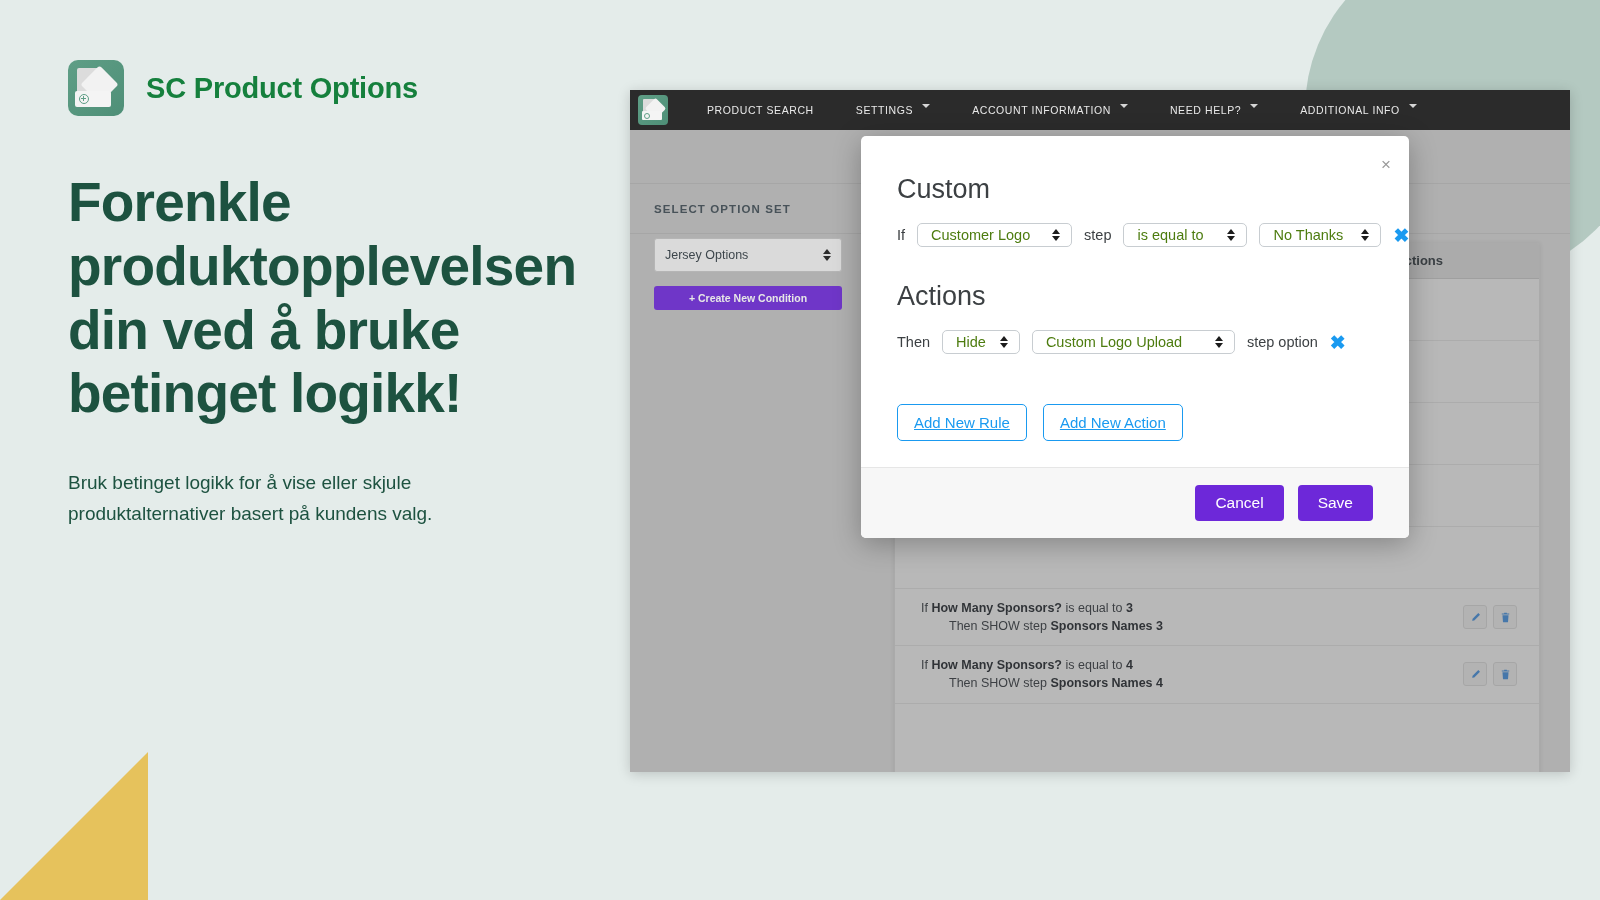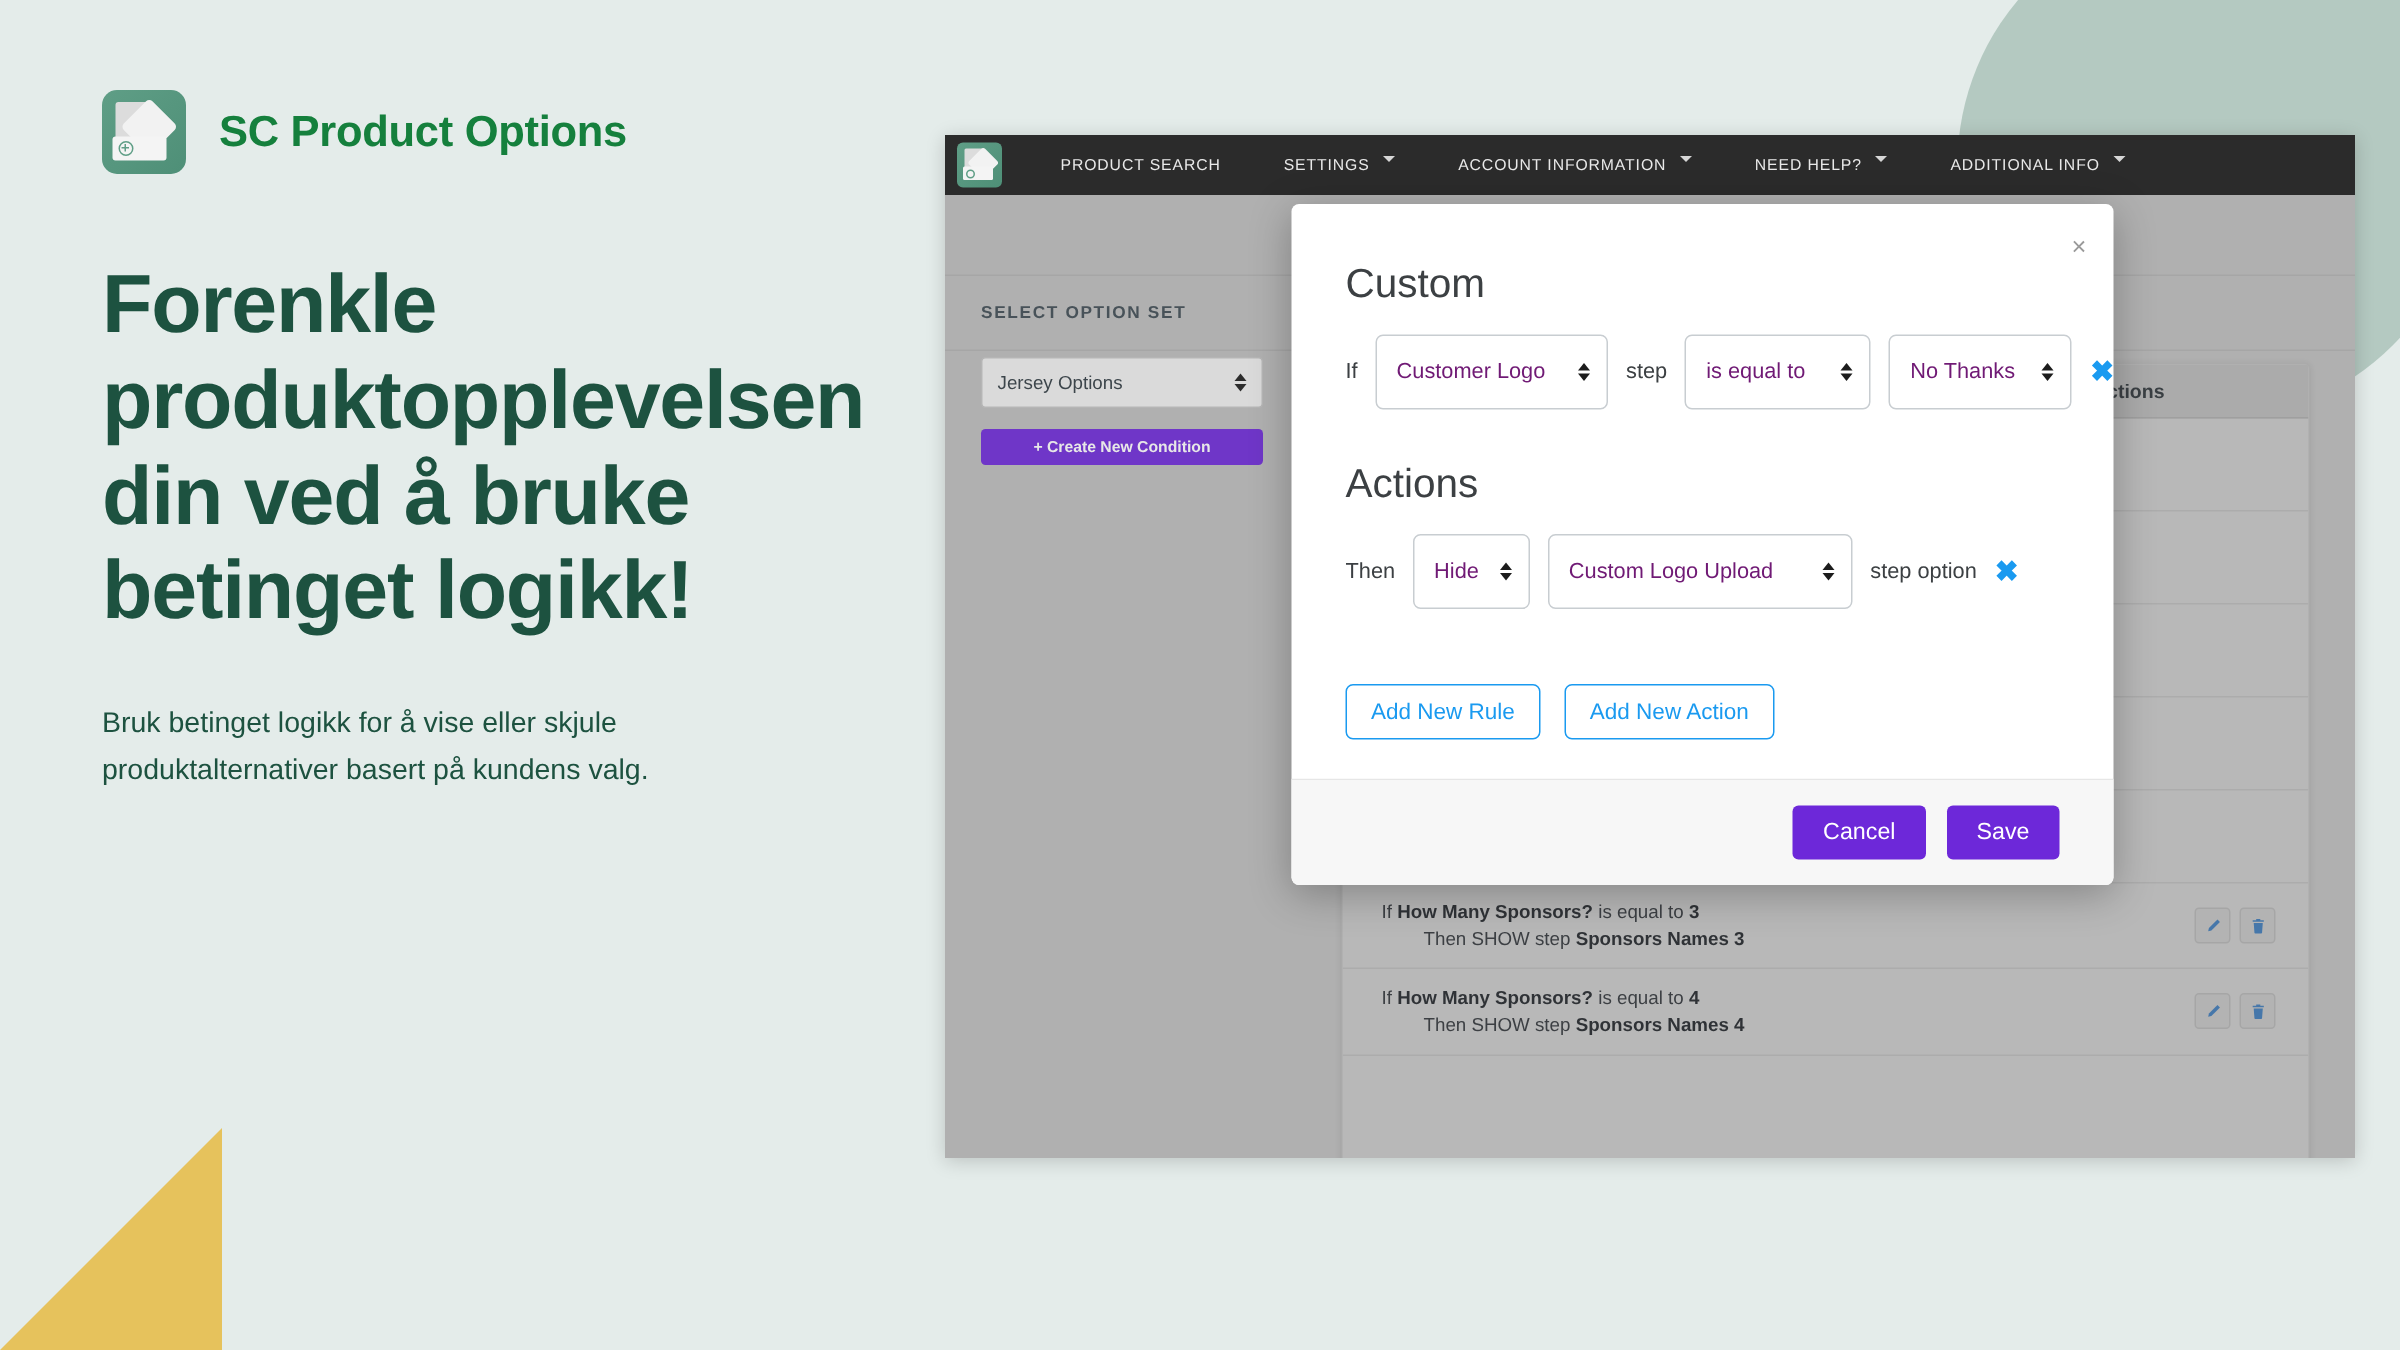--- a/index.html
+++ b/index.html
@@ -205,42 +205,43 @@
   .modal-body{ padding:38px 36px 10px 36px; }
   .section-title{
     font-size:27px; color:#3c4043; font-weight:normal; margin:0 0 18px 0;
   }
   .rule-line{
     display:flex; align-items:center; gap:12px; flex-wrap:nowrap;
     margin-bottom:34px;
   }
   .lbl{ font-size:14.5px; color:#3c4043; white-space:nowrap; }
   .msel{
-    height:50px; border:1px solid #c8cdd1; border-radius:5px; background:#fff;
+    height:24px; border:1px solid #c8cdd1; border-radius:5px; background:#fff;
     display:flex; align-items:center; justify-content:space-between;
     padding:0 11px 0 13px; gap:14px;
-    font-size:14.5px; color:#701a75; cursor:pointer; white-space:nowrap;
+    font-size:14.5px; color:#4d7c0f; cursor:pointer; white-space:nowrap;
   }
   .msel.w-custlogo{ min-width:155px; }
   .msel.w-eq{ min-width:124px; }
   .msel.w-nt{ min-width:122px; }
   .msel.w-hide{ min-width:74px; }
   .msel.w-upload{ min-width:203px; }
   .x-blue{
     color:#1a9af0; font-size:19px; font-weight:bold; cursor:pointer;
     line-height:1; user-select:none;
   }
   .actions-sep{ margin-top:4px; }
   .add-row{
     display:flex; gap:16px; padding:6px 36px 26px 36px;
   }
   .ghost-btn{
     background:#fff; border:1px solid #1a9af0; color:#1a9af0;
     border-radius:5px; padding:9px 16px; font-size:15px; cursor:pointer;
     font-family:"Liberation Sans", sans-serif;
+    text-decoration:underline;
   }
   .modal-footer{
     background:#f7f7f7; border-top:1px solid #e6e6e6;
     border-radius:0 0 5px 5px;
     display:flex; justify-content:flex-end; gap:14px;
     padding:17px 36px;
   }
   .primary-btn{
     background:#6d28d9; border:none; color:#fff; border-radius:4px;
     padding:9px 20px; font-size:15.5px; cursor:pointer;

